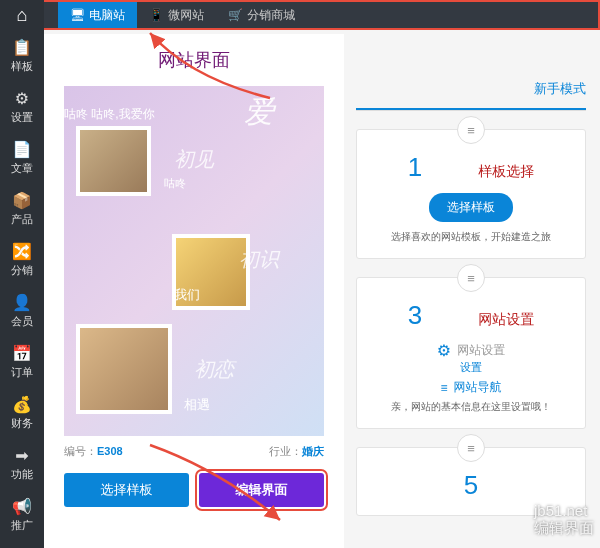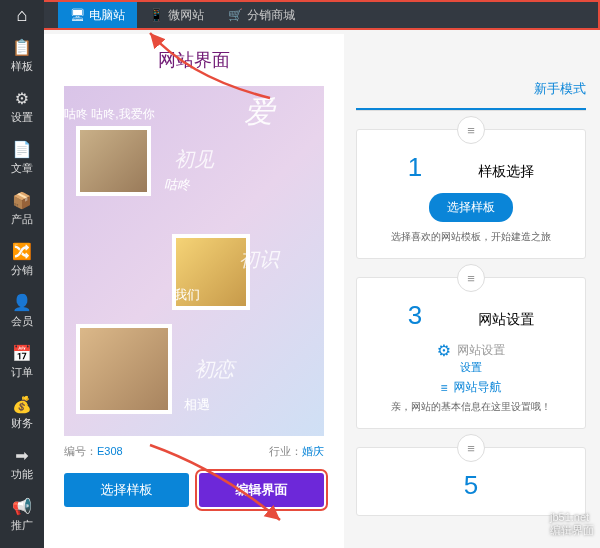--- a/index.html
+++ b/index.html
@@ -16,40 +16,40 @@
 .main-title { text-align: center; font-size: 18px; color: #701a75; padding: 14px 0; }
 .preview { width: 260px; height: 350px; margin: 0 auto; background: linear-gradient(135deg, #d9c4e8, #e8d4ec, #cfe0f5); position: relative; overflow: hidden; }
 .prev-text { position: absolute; color: #fff; font-size: 11px; }
 .prev-title { top: 8px; left: 12px; color: #fff; font-size: 12px; margin-top: 20px; }
 .prev-big { position: absolute; color: rgba(255,255,255,0.9); font-size: 24px; font-style: italic; font-family: cursive; }
 .photo { position: absolute; border: 4px solid #fff; background: linear-gradient(135deg, #c9b088, #9a7b5a); }
 .photo.p1 { left: 12px; top: 40px; width: 75px; height: 70px; }
 .photo.p2 { left: 108px; top: 148px; width: 78px; height: 76px; background: linear-gradient(135deg, #f5d376, #c79a4a); }
 .photo.p3 { left: 12px; top: 238px; width: 96px; height: 90px; background: linear-gradient(135deg, #dbb889, #a8845f); }
 .meta { display: flex; justify-content: space-between; padding: 8px 20px; font-size: 11px; color: #888; }
-.meta strong { color: #0a85d8; font-weight: normal; }
+.meta strong { color: #0a85d8; font-weight: bold; }
 .row-btns { display: flex; gap: 10px; padding: 6px 20px; }
 .btn { flex: 1; height: 34px; color: #fff; font-size: 13px; border: none; border-radius: 3px; cursor: pointer; }
 .btn-blue { background: #0a85d8; }
 .btn-red { background: #6d28d9; outline: 2px solid #e74c3c; outline-offset: 2px; font-weight: bold; }
 .right { position: absolute; left: 356px; top: 70px; width: 230px; }
 .tabs { display: flex; border-bottom: 1px solid #ddd; }
 .tab { flex: 1; text-align: right; padding: 10px 0; font-size: 13px; color: #888; cursor: pointer; }
 .tab.active { color: #0a85d8; border-bottom: 2px solid #0a85d8; }
 .card { background: #fff; border: 1px solid #e3e3e3; border-radius: 3px; margin-top: 18px; padding: 16px 12px 14px; position: relative; text-align: center; }
 .badge { position: absolute; top: -14px; left: 50%; transform: translateX(-50%); width: 28px; height: 28px; border: 1px solid #ddd; border-radius: 50%; background: #fff; display: flex; align-items: center; justify-content: center; color: #999; font-size: 13px; }
 .card-head { display: flex; align-items: baseline; justify-content: center; gap: 8px; margin: 6px 0 10px; }
 .card-num { font-size: 26px; color: #0a85d8; font-weight: 300; }
-.card-title { font-size: 14px; color: #000000; margin-left: 48px; }
+.card-title { font-size: 14px; color: #b91c1c; margin-left: 48px; }
 .card-btn { display: inline-block; background: #0a85d8; color: #fff; font-size: 12px; padding: 6px 18px; border-radius: 14px; cursor: pointer; margin-bottom: 8px; }
 .card-tip { font-size: 10px; color: #666; }
 .card-row { display: flex; justify-content: center; gap: 6px; font-size: 12px; color: #0a85d8; margin: 4px 0; align-items: center; }
 .card-row .ic { color: #999; }
 .card-row-g { color: #999; }
-.wm { position: absolute; right: 6px; bottom: 10px; font-size: 11px; color: rgba(255,255,255,0.85); text-shadow: 0 0 3px rgba(0,0,0,0.6); }
+.wm { position: absolute; right: 6px; bottom: 10px; font-size: 15px; color: rgba(255,255,255,0.85); text-shadow: 0 0 3px rgba(0,0,0,0.6); }
 .arrow { position: absolute; pointer-events: none; }
 .arrow svg { display: block; }
 </style>
 </head>
 <body>
 
 <div class="sidebar">
   <div class="side-home" style="color:#fff;font-size:18px;">⌂</div>
   <div class="side-item">
       <span class="si-icon">📋</span>
@@ -108,21 +108,21 @@
     </div>
 </div>
 
 <div class="main">
   <div class="main-title">网站界面</div>
   <div class="preview">
     <div class="prev-title">咕咚 咕咚,我爱你</div>
     <div class="prev-big" style="top:6px;right:50px;font-size:30px;">爱</div>
     <div class="photo p1"></div>
     <div class="prev-big" style="top:60px;left:110px;font-size:20px;color:rgba(255,255,255,0.8);">初见</div>
-    <div class="prev-text" style="top:90px;left:100px;font-size:13px;font-style:italic;">咕咚</div>
+    <div class="prev-text" style="top:90px;left:100px;font-size:11px;">咕咚</div>
     <div class="photo p2"></div>
     <div class="prev-big" style="top:160px;right:45px;font-size:20px;color:rgba(255,255,255,0.8);">初识</div>
     <div class="prev-text" style="top:200px;left:110px;font-size:13px;">我们</div>
     <div class="photo p3"></div>
     <div class="prev-big" style="top:270px;left:130px;font-size:20px;color:rgba(255,255,255,0.8);">初恋</div>
     <div class="prev-text" style="top:310px;left:120px;font-size:13px;">相遇</div>
   </div>
   <div class="meta">
     <span><span>编号：</span><strong>E308</strong></span>
     <span><span>行业：</span><strong>婚庆</strong></span>

